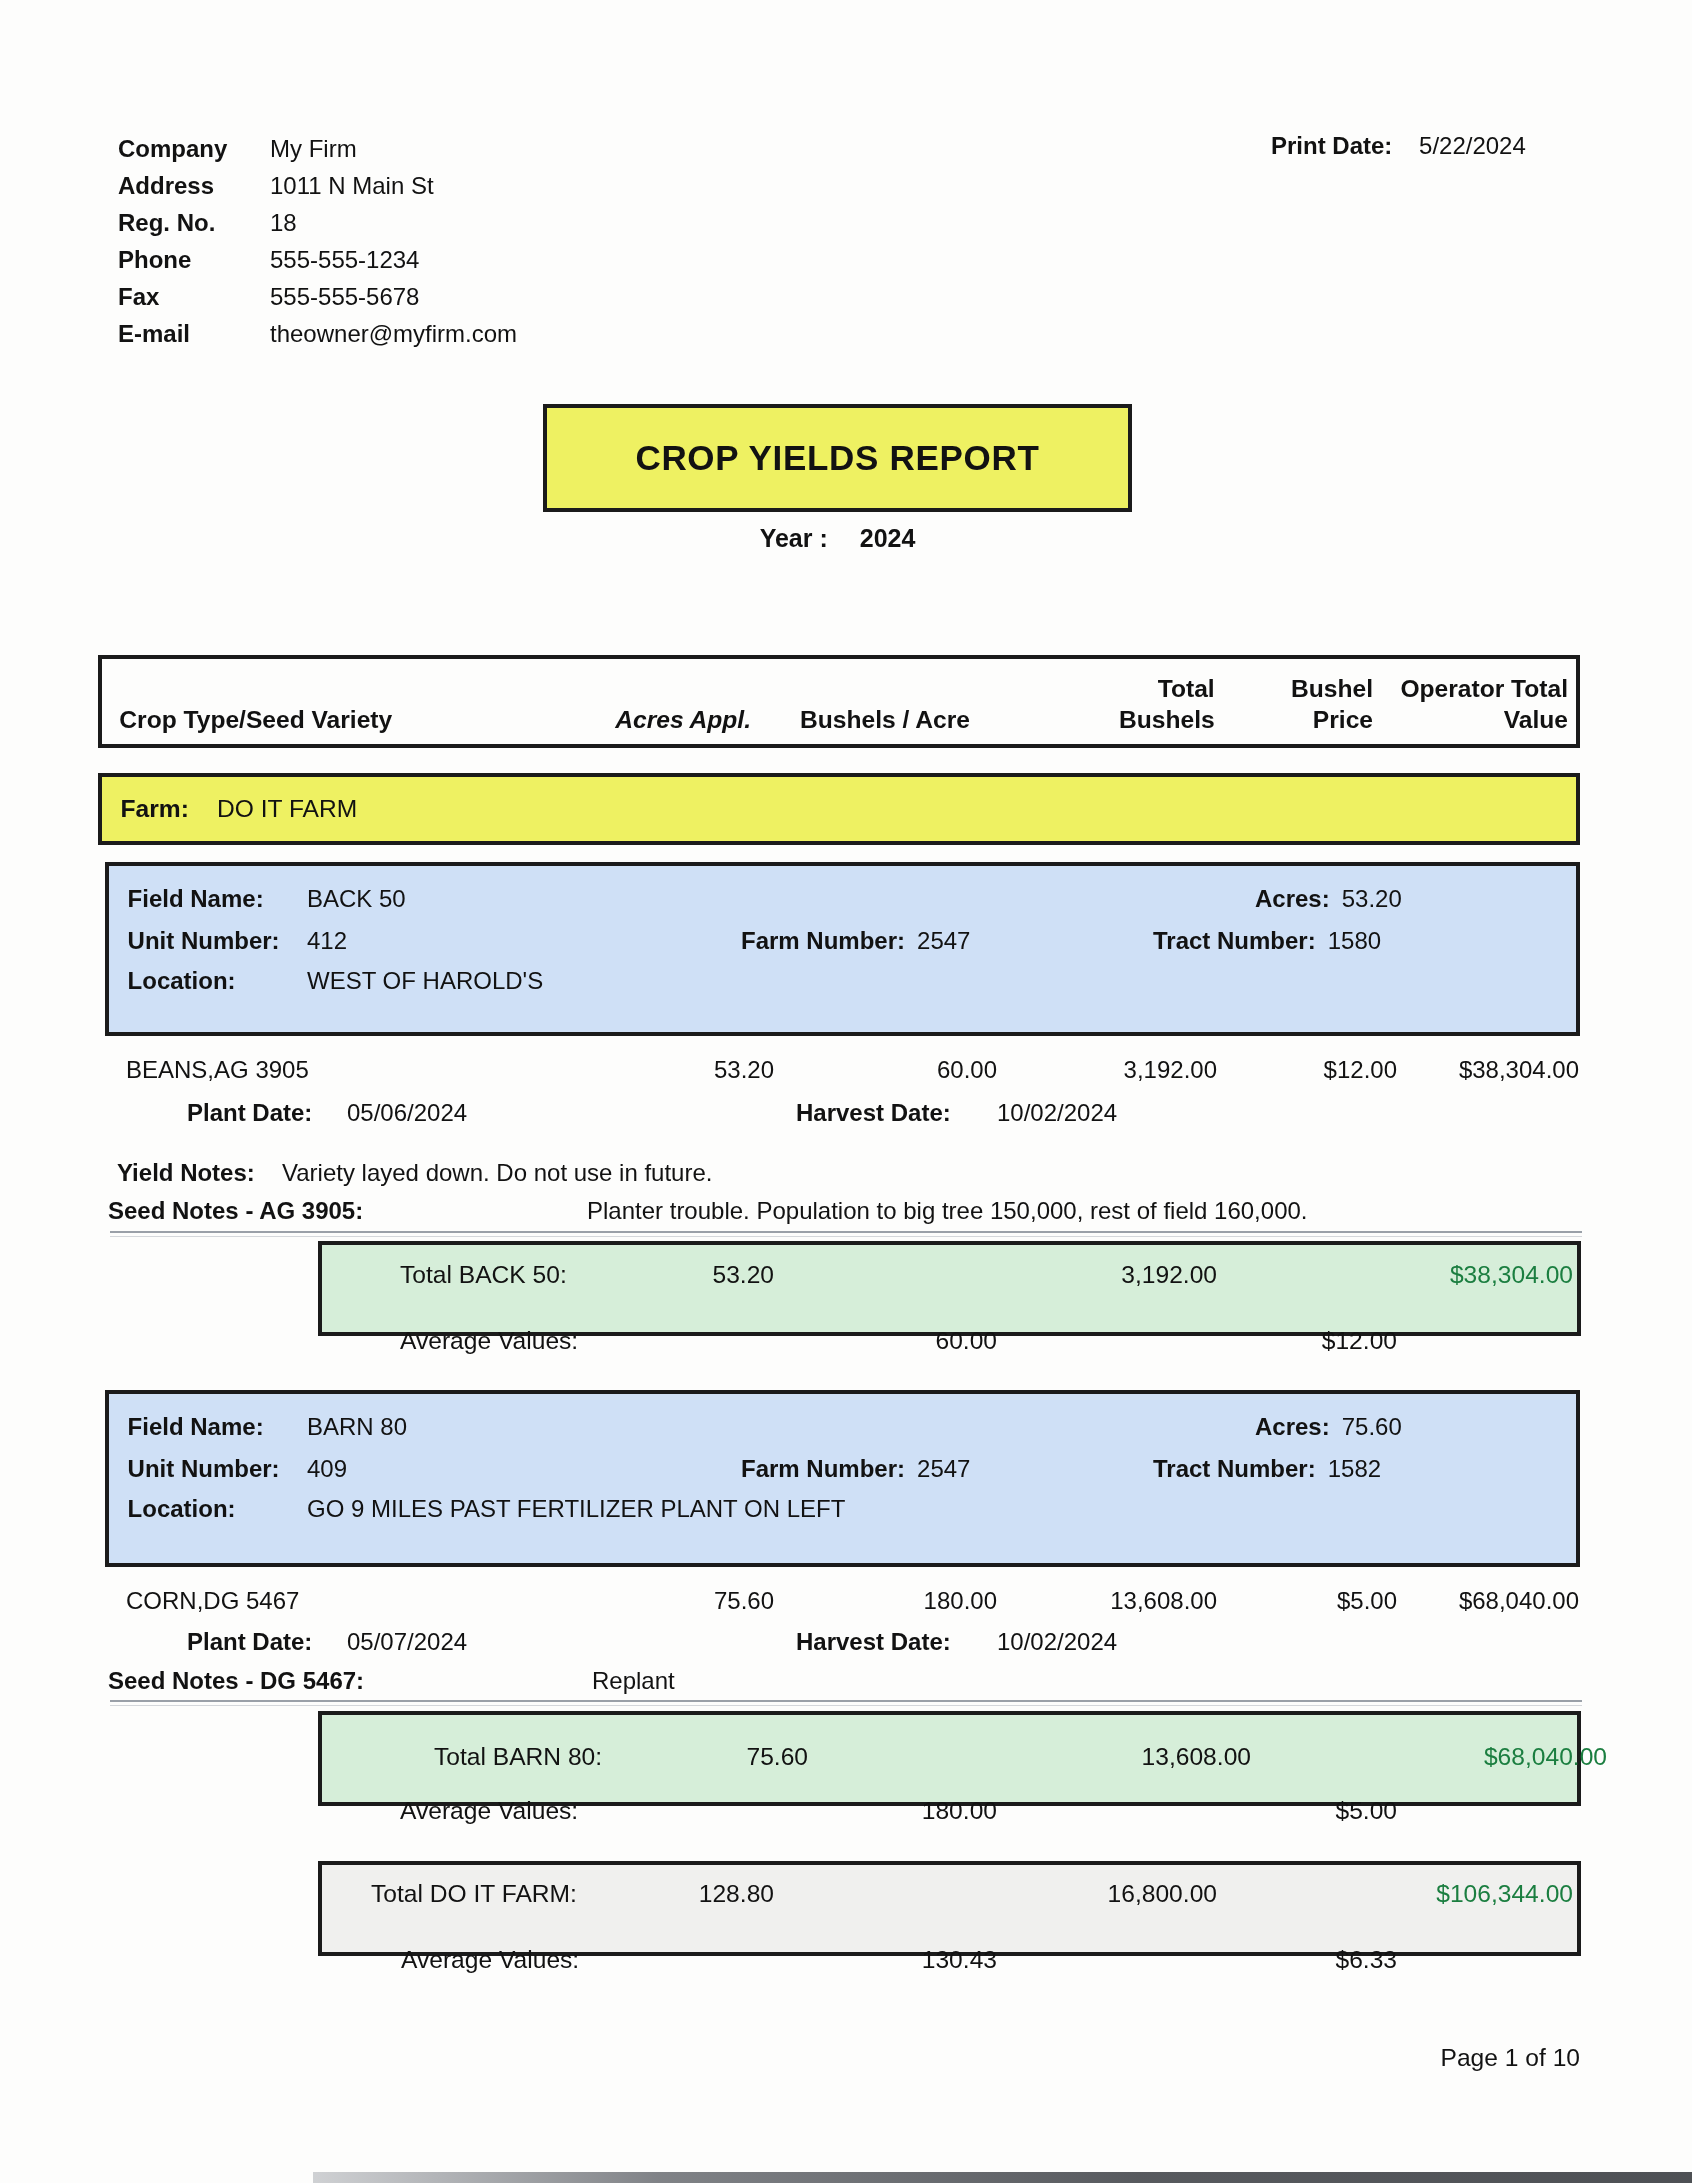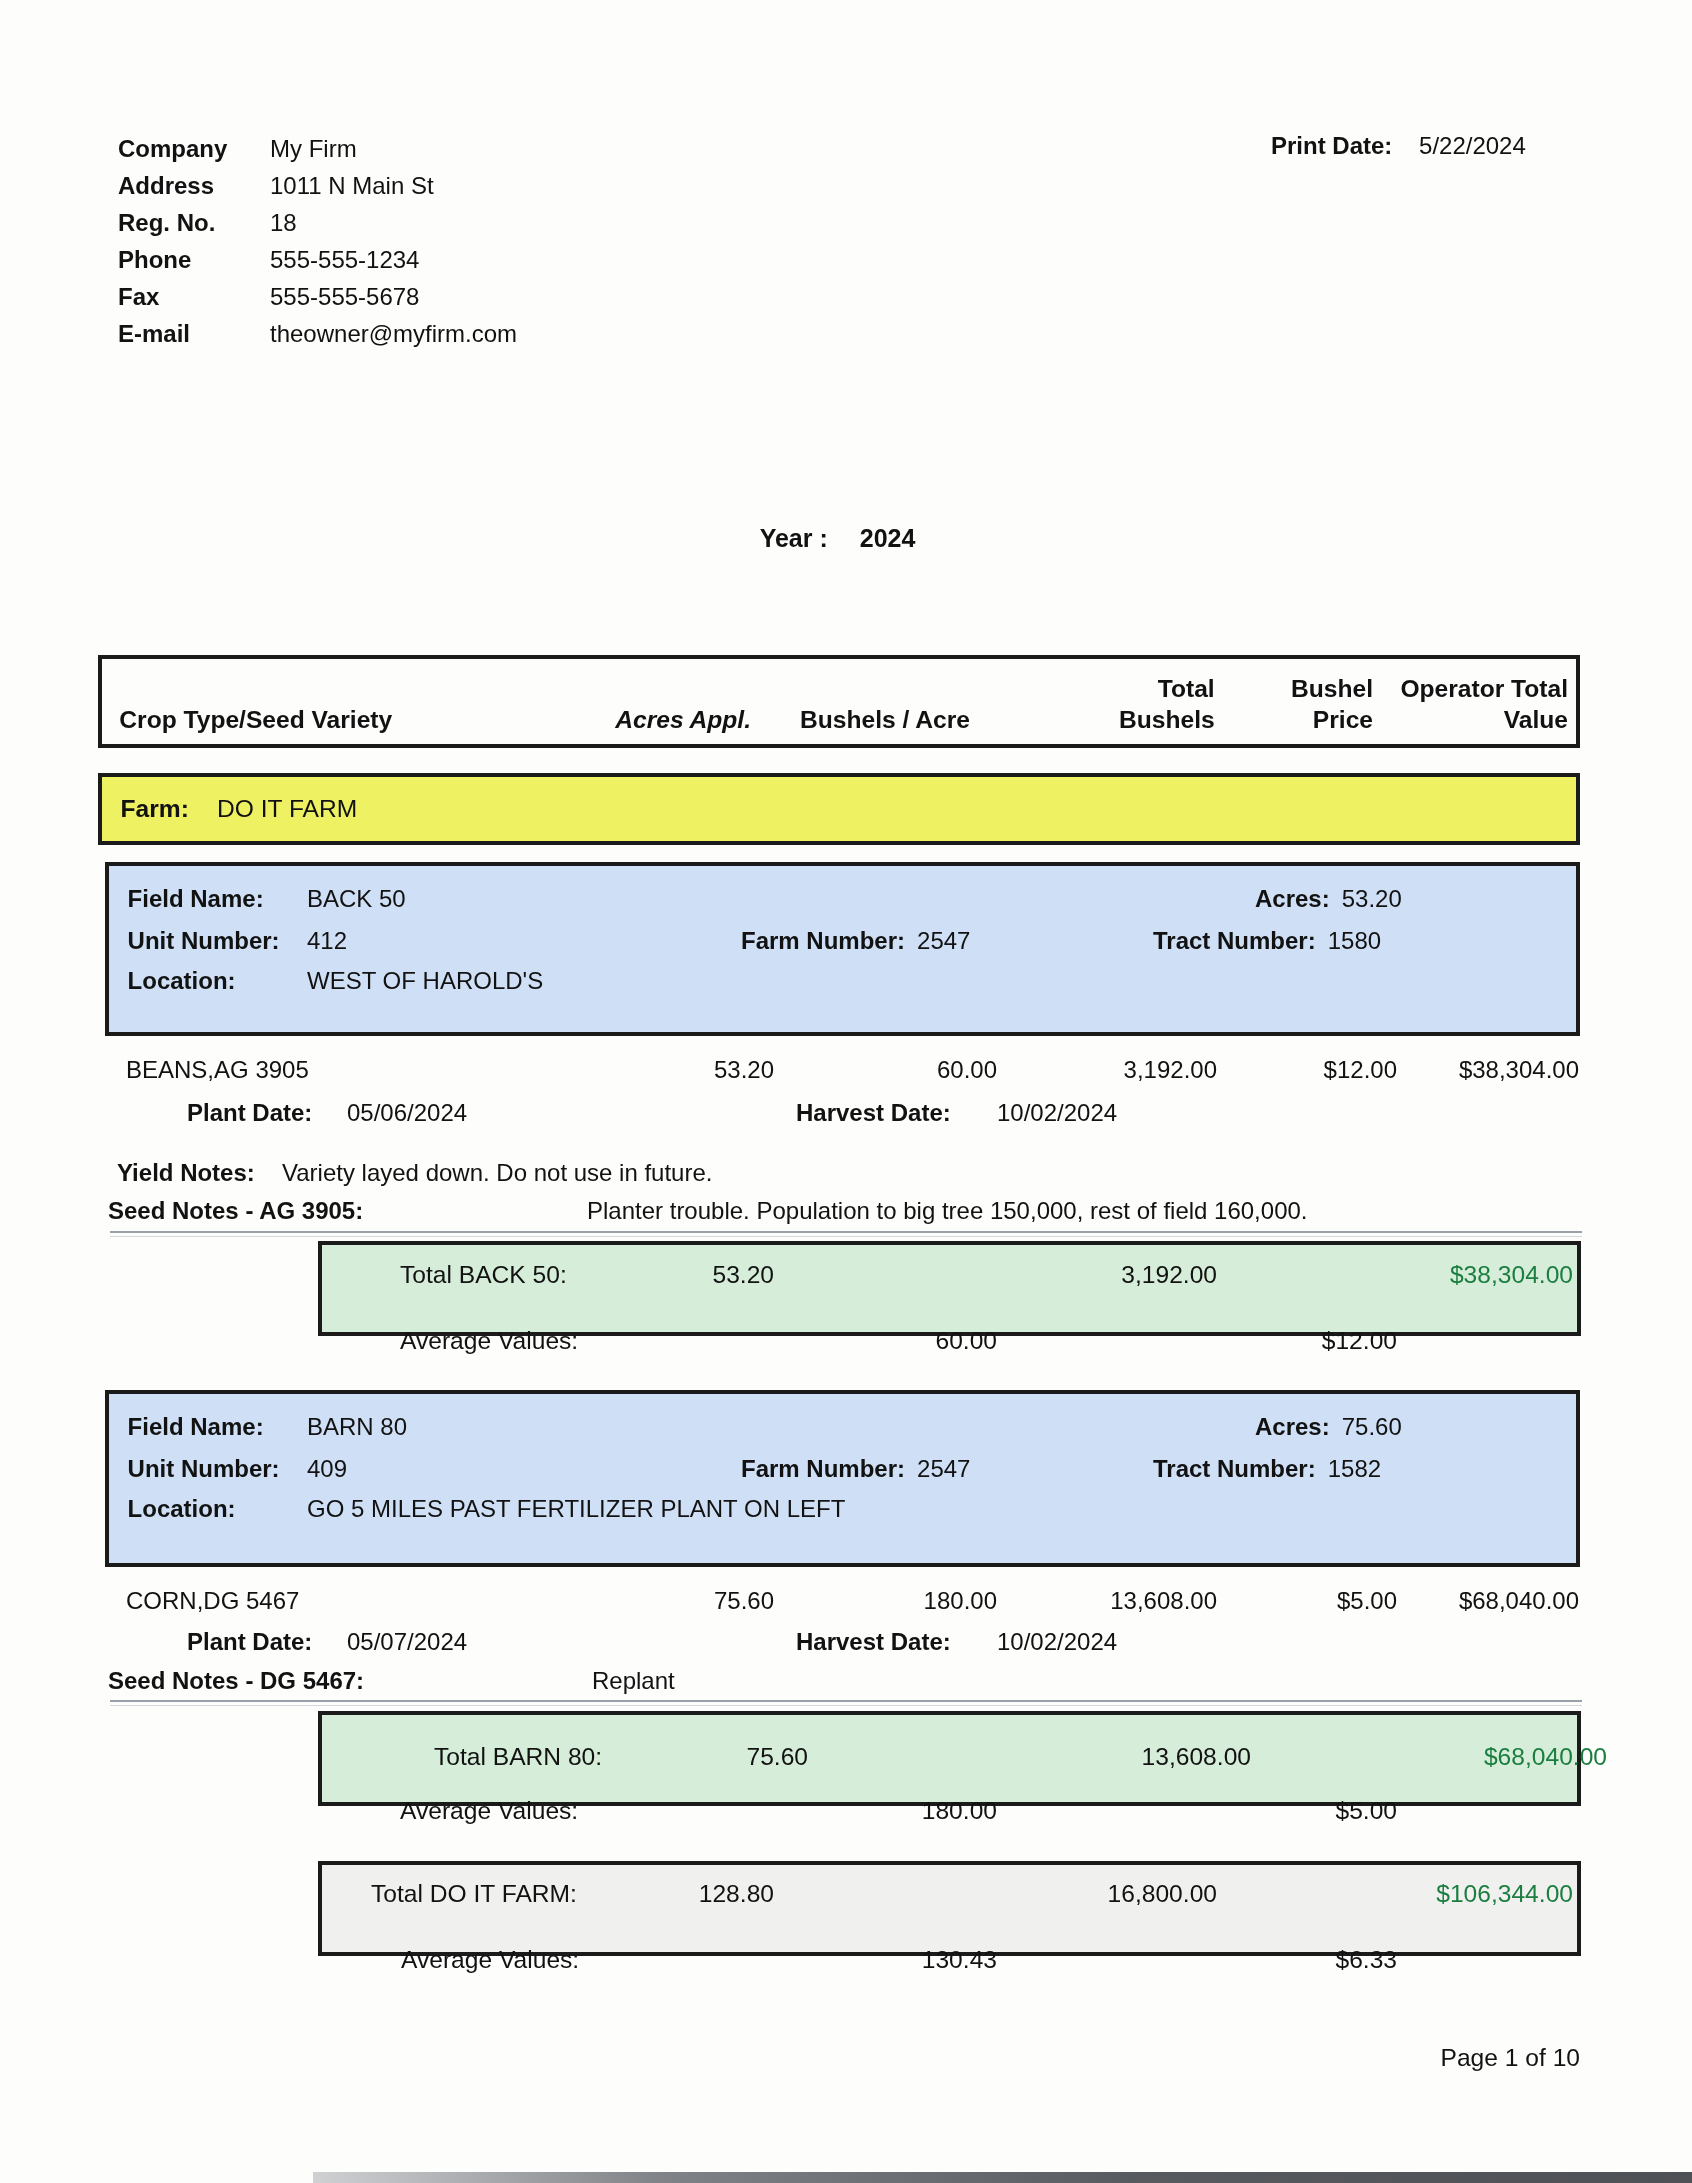--- a/index.html
+++ b/index.html
@@ -126,20 +126,23 @@
       <span class="lbl">E-mail</span>
       <span>theowner@myfirm.com</span>
     </div>
   </div>
 
   <div class="print-date">
     <span class="lbl">Print Date:</span>
     <span>5/22/2024</span>
   </div>
 
+  <div class="title-box">
+    <span class="title-text">CROP YIELDS REPORT</span>
+  </div>
   <div class="year-line">
     <span class="yl">Year :</span><span class="yv">2024</span>
   </div>
 
   <div class="table-header">
     <div class="hc c1">Crop Type/Seed Variety</div>
     <div class="hc c2">Acres Appl.</div>
     <div class="hc c3">Bushels / Acre</div>
     <div class="hc c4">
       <div>Total</div>
@@ -244,21 +247,21 @@
     <div class="fpos" style="left:198px; top:61px;">409</div>
     <div class="fpos" style="left:632px; top:61px;">
       <span class="b">Farm Number:</span><span class="v">2547</span>
     </div>
     <div class="fpos" style="left:1044px; top:61px;">
       <span class="b">Tract Number:</span><span class="v">1582</span>
     </div>
     <div class="fpos" style="left:18.6px; top:101px;">
       <span class="b">Location:</span>
     </div>
-    <div class="fpos" style="left:198px; top:101px;">GO 5 MILES PAST FERTILIZER PLANT ON LEFT</div>
+    <div class="fpos" style="left:198px; top:101px;">GO 9 MILES PAST FERTILIZER PLANT ON LEFT</div>
   </div>
 
   <div class="crop-row" style="top:1587px;">
     <div class="name">CORN,DG 5467</div>
     <div class="num">75.60</div>
     <div class="num">180.00</div>
     <div class="num">13,608.00</div>
     <div class="num">$5.00</div>
     <div class="num">$68,040.00</div>
   </div>

